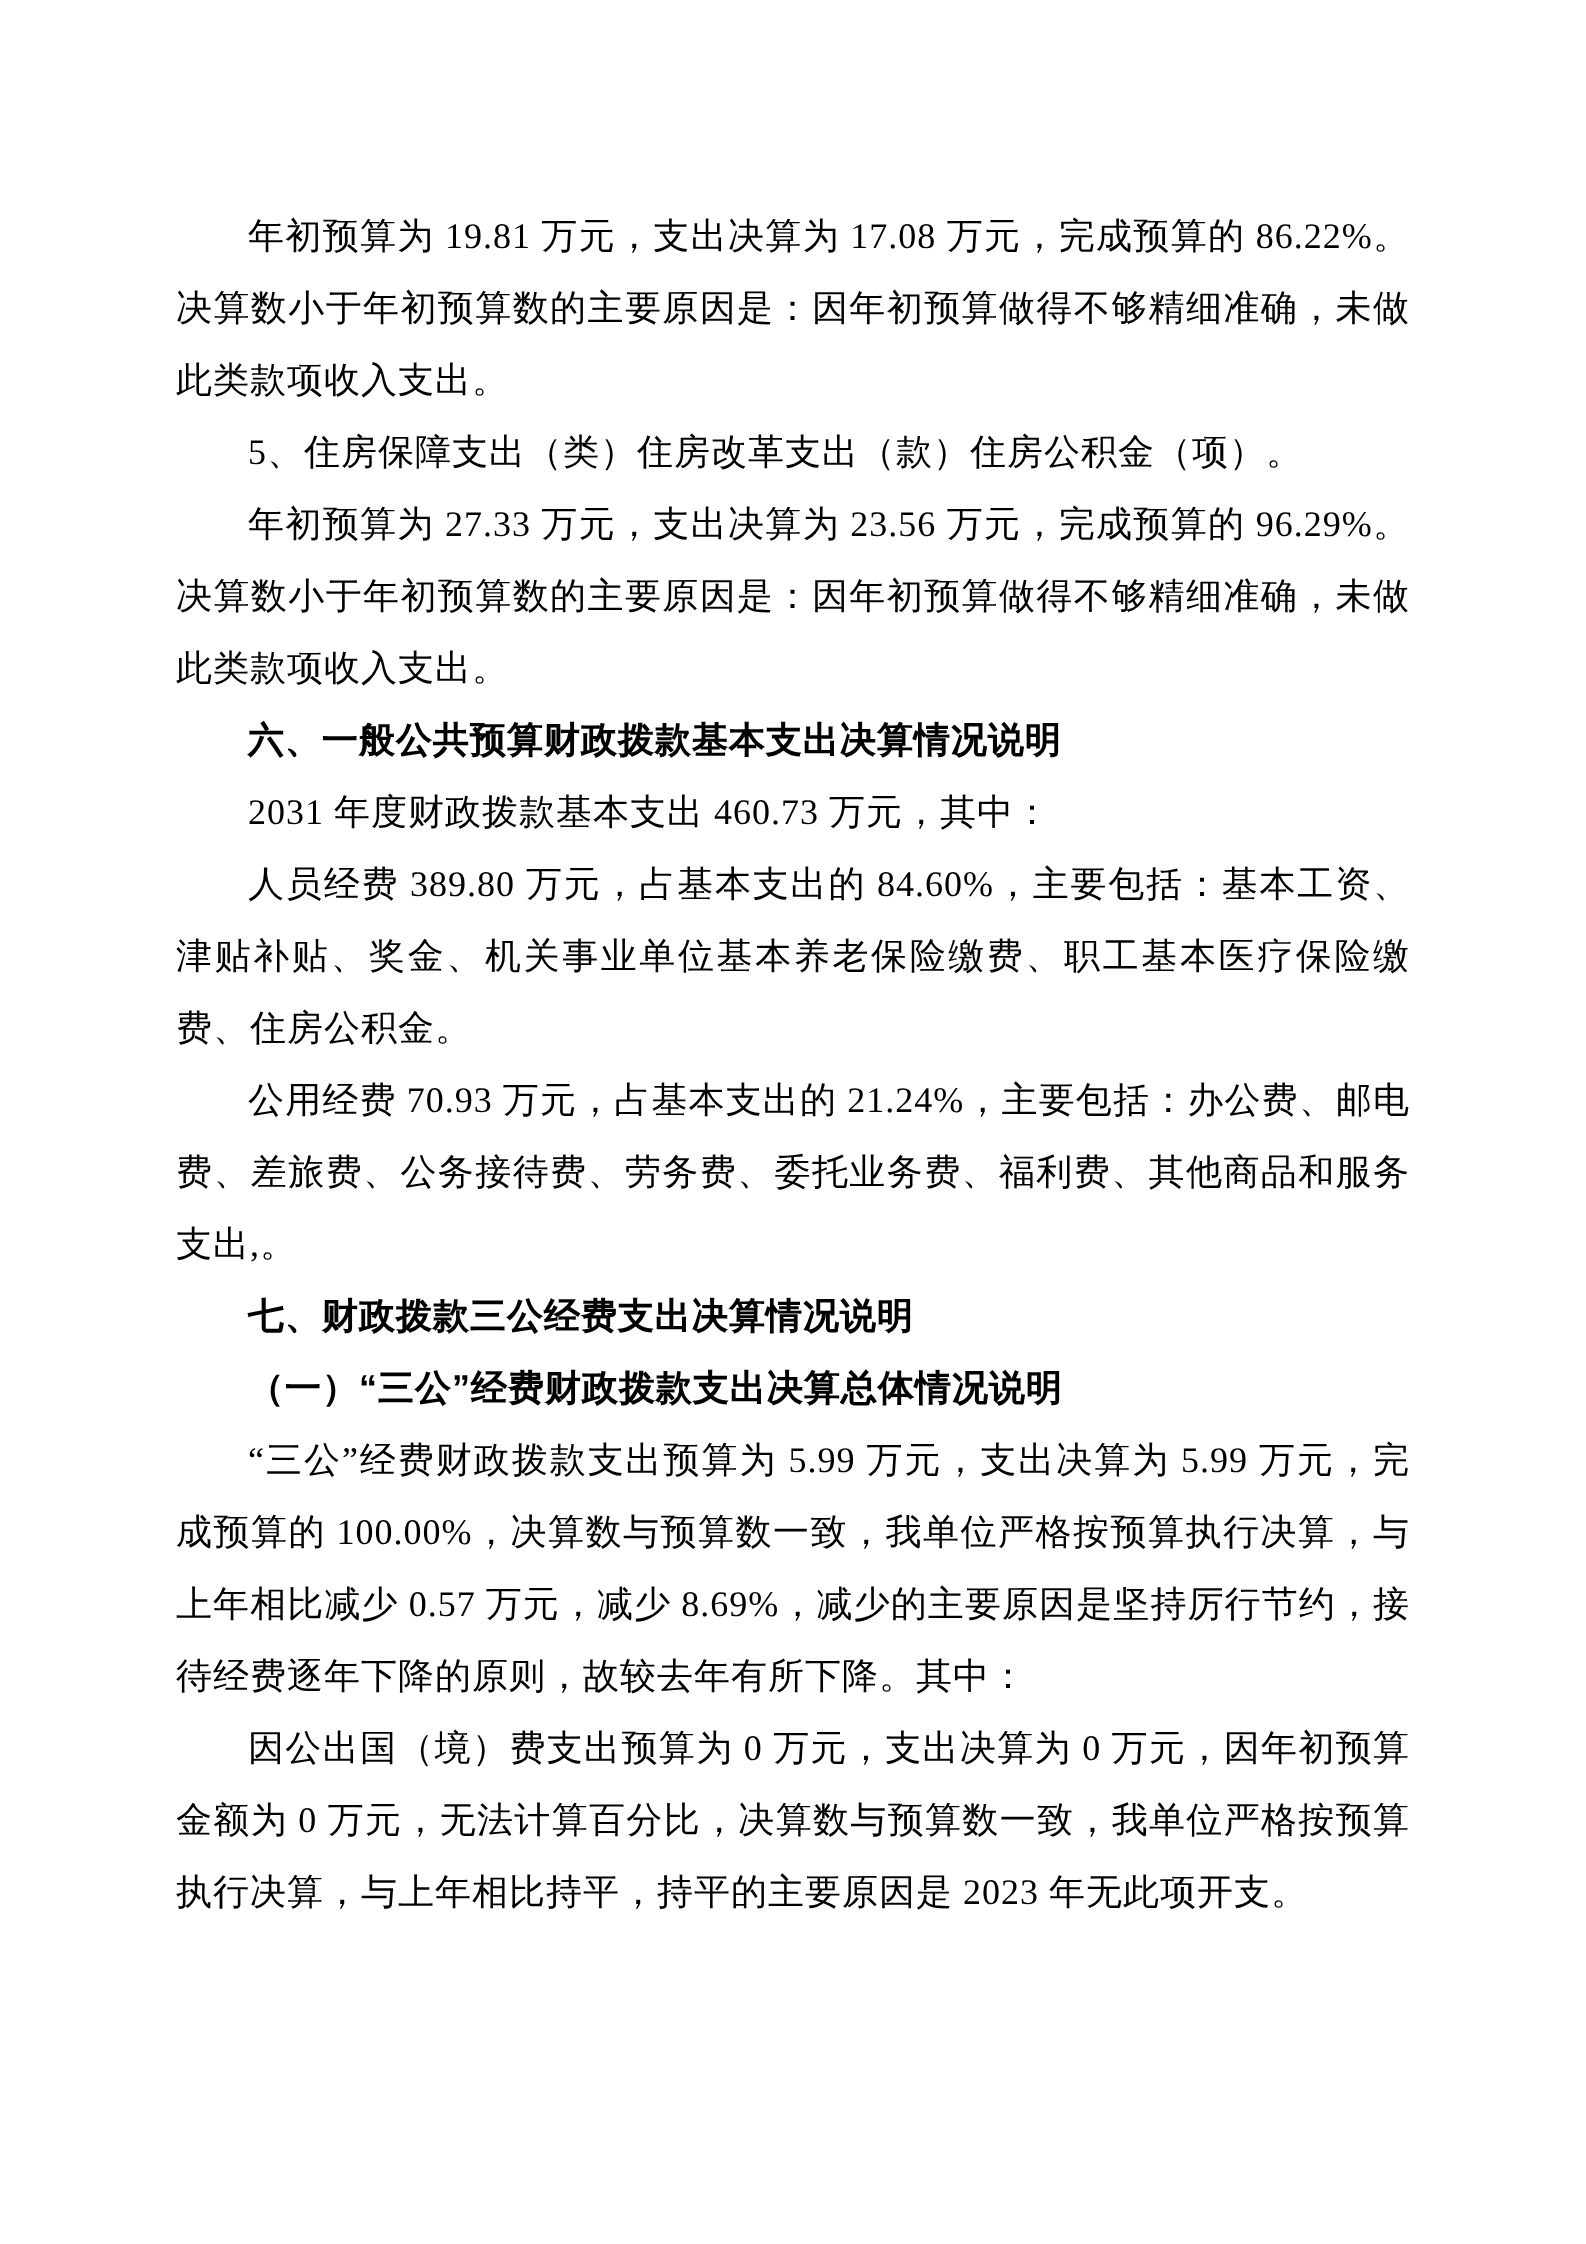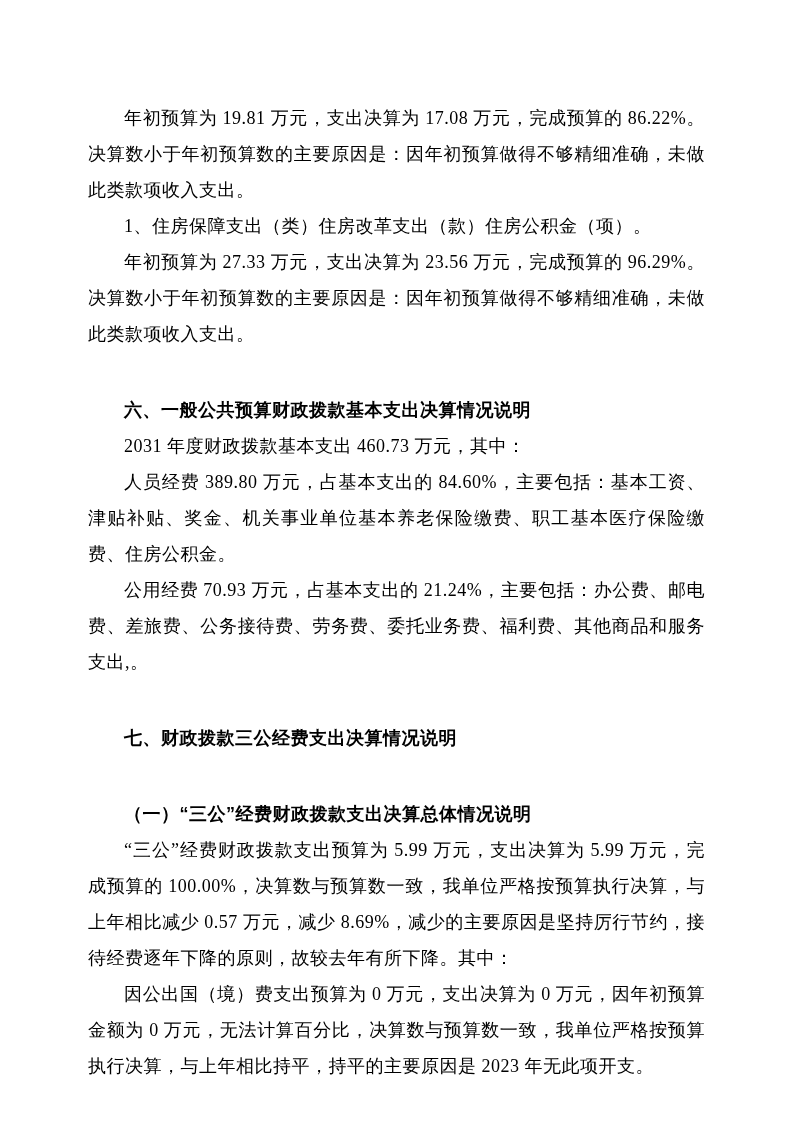--- a/index.html
+++ b/index.html
@@ -23,30 +23,29 @@
   .doc p {
     margin: 0;
     text-indent: 2em;
     text-align: justify;
     letter-spacing: 0.5px;
   }
   .doc p.heading {
     font-weight: bold;
     font-family: "Liberation Sans", "DejaVu Sans", sans-serif;
     letter-spacing: 0.5px;
-    margin-top: 40px;
   }
 </style>
 </head>
 <body>
 
 <div class="page">
   <div class="doc">
     <p>年初预算为 19.81 万元，支出决算为 17.08 万元，完成预算的 86.22%。决算数小于年初预算数的主要原因是：因年初预算做得不够精细准确，未做此类款项收入支出。</p>
-    <p>1、住房保障支出（类）住房改革支出（款）住房公积金（项）。</p>
+    <p>5、住房保障支出（类）住房改革支出（款）住房公积金（项）。</p>
     <p>年初预算为 27.33 万元，支出决算为 23.56 万元，完成预算的 96.29%。决算数小于年初预算数的主要原因是：因年初预算做得不够精细准确，未做此类款项收入支出。</p>
     <p class="heading">六、一般公共预算财政拨款基本支出决算情况说明</p>
     <p>2031 年度财政拨款基本支出 460.73 万元，其中：</p>
     <p>人员经费 389.80 万元，占基本支出的 84.60%，主要包括：基本工资、津贴补贴、奖金、机关事业单位基本养老保险缴费、职工基本医疗保险缴费、住房公积金。</p>
     <p>公用经费 70.93 万元，占基本支出的 21.24%，主要包括：办公费、邮电费、差旅费、公务接待费、劳务费、委托业务费、福利费、其他商品和服务支出,。</p>
     <p class="heading">七、财政拨款三公经费支出决算情况说明</p>
     <p class="heading">（一）“三公”经费财政拨款支出决算总体情况说明</p>
     <p>“三公”经费财政拨款支出预算为 5.99 万元，支出决算为 5.99 万元，完成预算的 100.00%，决算数与预算数一致，我单位严格按预算执行决算，与上年相比减少 0.57 万元，减少 8.69%，减少的主要原因是坚持厉行节约，接待经费逐年下降的原则，故较去年有所下降。其中：</p>
     <p>因公出国（境）费支出预算为 0 万元，支出决算为 0 万元，因年初预算金额为 0 万元，无法计算百分比，决算数与预算数一致，我单位严格按预算执行决算，与上年相比持平，持平的主要原因是 2023 年无此项开支。</p>
   </div>

